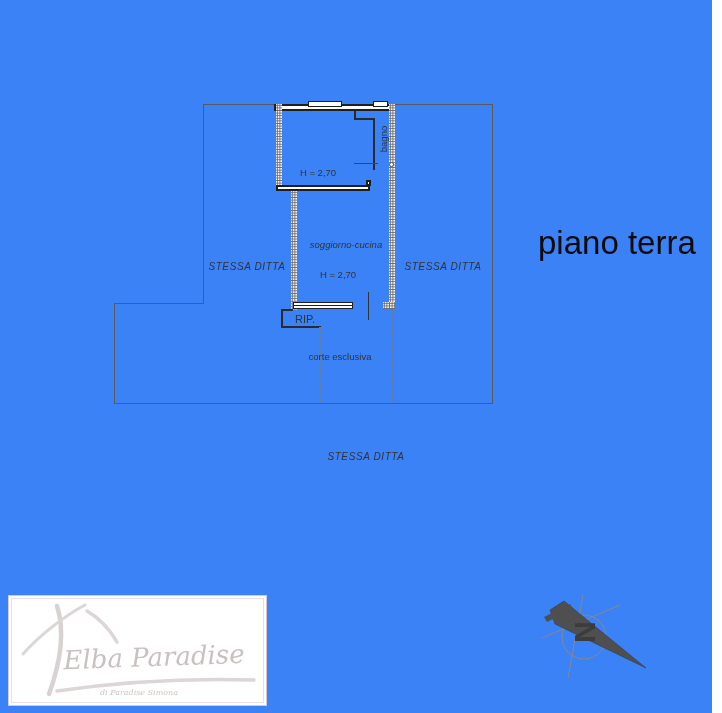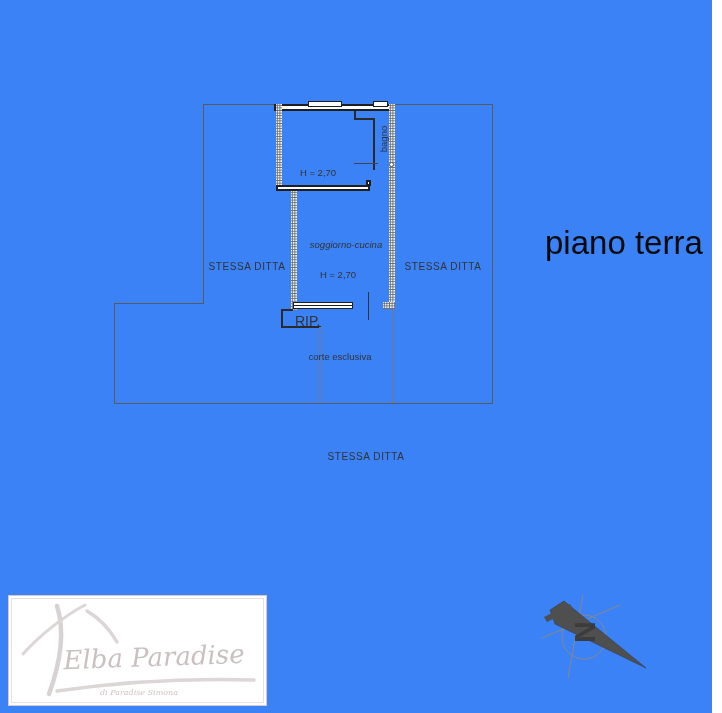--- a/index.html
+++ b/index.html
@@ -9,22 +9,22 @@
   .wall{position:absolute;background:#fff;border:2px solid #1f1f1f;box-sizing:border-box;}
   .wallthin{position:absolute;background:#2a2a2a;}
   .stip{position:absolute;background-color:#f3f3f3;
         background-image:radial-gradient(#6d6d6d 0.9px, transparent 1.1px);
         background-size:2.6px 2.6px;}
   .win{position:absolute;background:linear-gradient(to bottom,#fff 40%,#222 40%,#222 60%,#fff 60%);
        border:1px solid #1f1f1f;box-sizing:border-box;}
   .dotv{position:absolute;width:2px;
         background:repeating-linear-gradient(to bottom,#787878 0 2px,transparent 2px 4px);}
   .lbl{position:absolute;font-size:9.5px;color:#333;text-align:center;white-space:nowrap;}
-  .lbl-big{position:absolute;font-size:10px;color:#333;text-align:center;letter-spacing:0.6px;white-space:nowrap;}
-  .title{position:absolute;font-size:33px;color:#0a0a0a;white-space:nowrap;margin-left:7px;}
+  .lbl-big{position:absolute;font-size:10px;color:#333;text-align:center;letter-spacing:0.6px;white-space:nowrap;font-style:italic;}
+  .title{position:absolute;font-size:33px;color:#0a0a0a;white-space:nowrap;}
   .rot{transform:rotate(-90deg);transform-origin:center center;}
   .logo-box{position:absolute;left:8px;top:595px;width:259px;height:111px;
             border:1px solid #d9c9c9;box-sizing:border-box;background:#fff;}
   .logo-inner{position:absolute;left:2px;top:2px;right:2px;bottom:2px;border:1px solid #eadfdf;}
   .logo-script{position:absolute;left:40px;top:46px;width:210px;text-align:center;
                font-family:"DejaVu Serif",serif;font-style:italic;font-size:26px;
                color:#c9c0c0;white-space:nowrap;transform:rotate(-2deg);}
   .logo-sub{position:absolute;left:55px;top:92px;width:150px;text-align:center;
             font-family:"DejaVu Serif",serif;font-style:italic;font-size:8px;
             color:#d2c4c4;white-space:nowrap;}
@@ -66,21 +66,21 @@
   <div class="wallthin" style="left:281px;top:309px;width:2px;height:19px;"></div>
   <div class="wallthin" style="left:281px;top:326px;width:40px;height:2px;"></div>
 
   <div class="dotv" style="left:319px;top:327px;height:76px;"></div>
   <div class="dotv" style="left:392px;top:309px;height:94px;"></div>
 
   <div class="lbl" style="left:278px;top:167px;width:80px;">H = 2,70</div>
   <div class="lbl rot" style="left:362px;top:133px;width:44px;height:12px;">bagno</div>
   <div class="lbl" style="left:296px;top:239px;width:100px;font-style:italic;">soggiorno-cucina</div>
   <div class="lbl" style="left:298px;top:269px;width:80px;">H = 2,70</div>
-  <div class="lbl" style="left:295px;top:313px;width:30px;text-align:left;font-size:14px;">RIP.</div>
+  <div class="lbl" style="left:295px;top:313px;width:30px;text-align:left;font-size:11px;">RIP.</div>
   <div class="lbl" style="left:290px;top:351px;width:100px;">corte esclusiva</div>
 
   <div class="lbl-big" style="left:197px;top:261px;width:100px;">STESSA DITTA</div>
   <div class="lbl-big" style="left:393px;top:261px;width:100px;">STESSA DITTA</div>
   <div class="lbl-big" style="left:316px;top:451px;width:100px;">STESSA DITTA</div>
 
   <div class="title" style="left:538px;top:224px;">piano terra</div>
 
   <div class="logo-box">
     <div class="logo-inner"></div>

